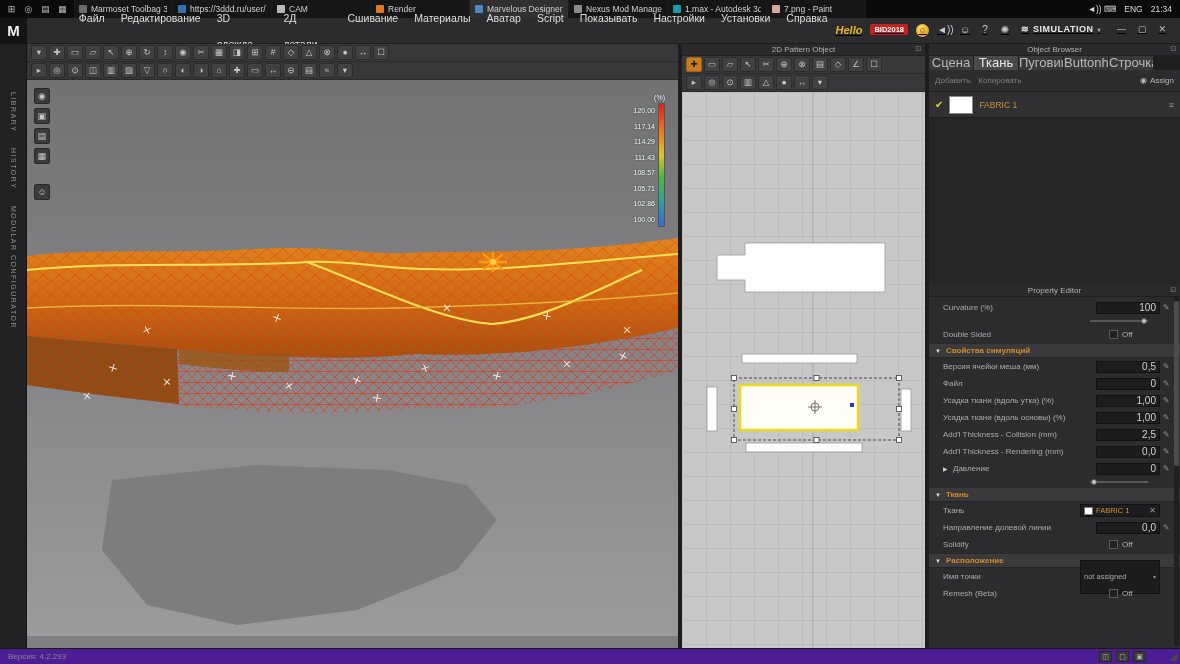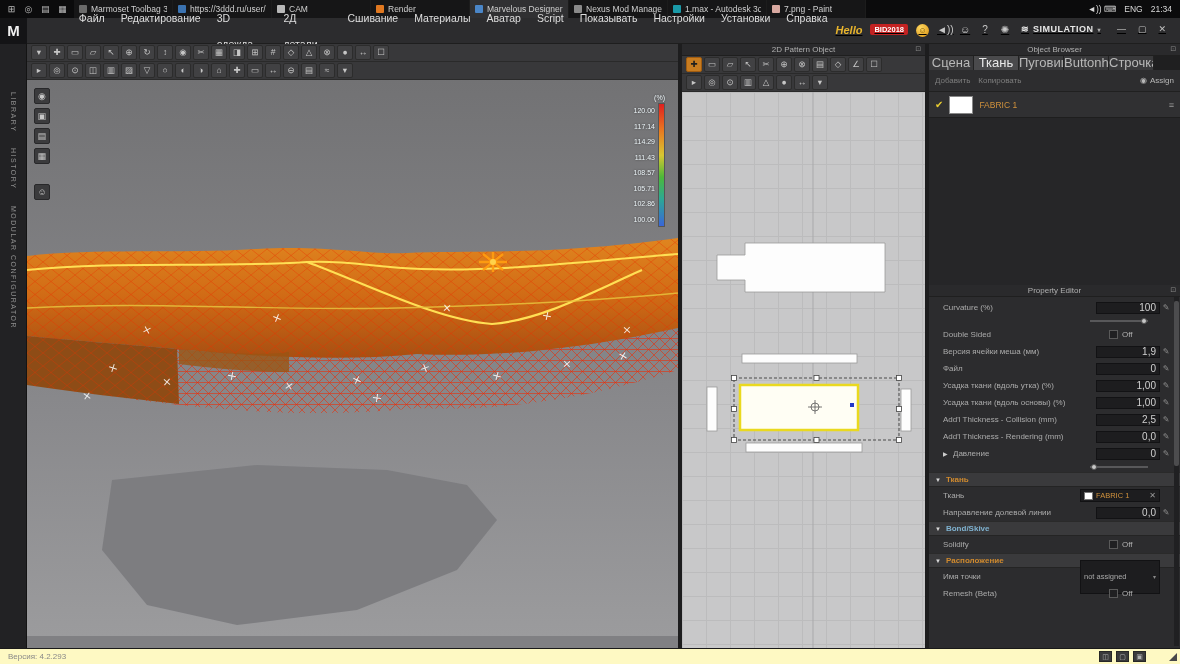--- a/index.html
+++ b/index.html
@@ -90,21 +90,21 @@
 .fabbox .sw{width:9px;height:8px;background:#fff;border:1px solid #777;}
 .fabbox .nm{flex:1;color:#d0913c;font-size:7.5px;overflow:hidden;white-space:nowrap;}
 .fabbox .x{color:#999;font-size:8px;}
 .dropbox{width:80px;height:13px;background:#1d1d1f;border:1px solid #121214;display:flex;align-items:center;padding:16px 3px;color:#a8a8a8;font-size:7.5px;flex:0 0 auto;}
 .dropbox .dv{flex:1;overflow:hidden;white-space:nowrap;}
 .dropbox .ar{font-size:6px;color:#888;}
 .scroll{position:absolute;right:1px;top:0;bottom:2px;width:5px;background:#202022;}
 .thumb{position:absolute;top:4px;left:0;width:5px;height:165px;background:#4c4c4e;border-radius:2px;}
 
 
-.statusbar{height:16px;background:#fef9c3;border-top:1px solid #191919;display:flex;align-items:center;padding:0 8px;color:#888;font-size:8px;position:relative;}
+.statusbar{height:16px;background:#4c1d95;border-top:1px solid #191919;display:flex;align-items:center;padding:0 8px;color:#888;font-size:8px;position:relative;}
 .sbicons{margin-left:auto;display:flex;gap:4px;align-items:center;margin-right:26px;}
 .sbicon{width:13px;height:11px;background:#3a3a3c;border:1px solid #272727;color:#b0b0b0;font-size:7px;line-height:9px;text-align:center;}
 .grip{position:absolute;right:3px;bottom:3px;width:0;height:0;border-left:8px solid transparent;border-bottom:8px solid #48484a;}
 </style>
 </head>
 <body>
 
 <div class="app">
 
   <div class="taskbar">
@@ -436,23 +436,27 @@
             <div class="track">
               <div class="knob" style="right: 1px;"></div>
             </div>
             <span class="pen"></span>
           </div>
           <div class="prow">
             <span class="lbl">Double Sided</span>
             <span class="cbx"></span>
             <span class="offlbl">Off</span>
           </div>
+          <div class="psec">
+            <span class="tri">▼</span>
+            <span style="color: rgb(208, 138, 46);">Свойства симуляций</span>
+          </div>
           <div class="prow">
             <span class="lbl">Версия ячейки меша (мм)</span>
-            <div class="valbox">1,9</div>
+            <div class="valbox">0,5</div>
             <span class="pen">✎</span>
           </div>
           <div class="prow">
             <span class="lbl">Файл</span>
             <div class="valbox">0</div>
             <span class="pen">✎</span>
           </div>
           <div class="prow">
             <span class="lbl">Усадка ткани (вдоль утка) (%)</span>
             <div class="valbox">1,00</div>
@@ -495,24 +499,20 @@
               <span class="sw"></span>
               <span class="nm">FABRIC 1</span>
               <span class="x">✕</span>
             </div>
             <span class="pen"></span>
           </div>
           <div class="prow">
             <span class="lbl">Направление долевой линии</span>
             <div class="valbox">0,0</div>
             <span class="pen">✎</span>
-          </div>
-          <div class="psec">
-            <span class="tri">▼</span>
-            <span style="color: rgb(127, 178, 208);">Bond/Skive</span>
           </div>
           <div class="prow">
             <span class="lbl">Solidify</span>
             <span class="cbx"></span>
             <span class="offlbl">Off</span>
           </div>
           <div class="psec">
             <span class="tri">▼</span>
             <span style="color: rgb(208, 138, 46);">Расположение</span>
           </div>

